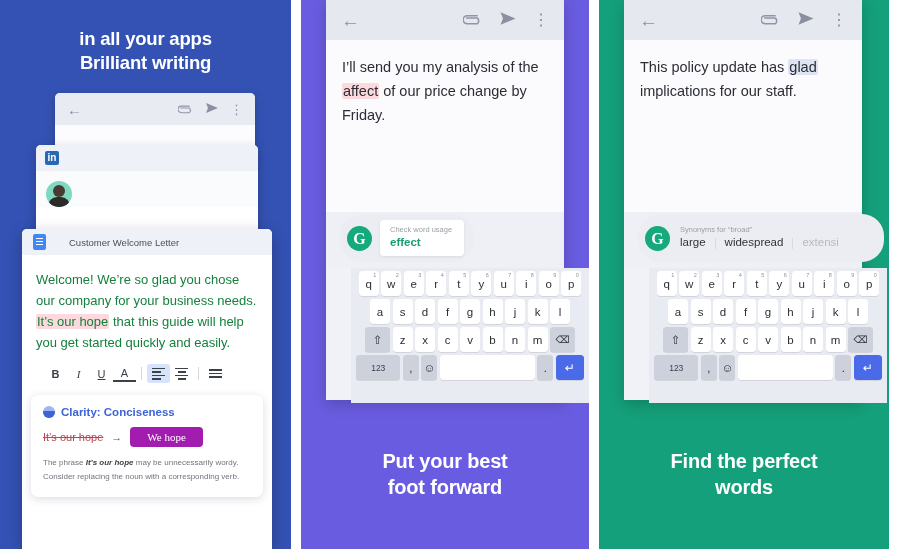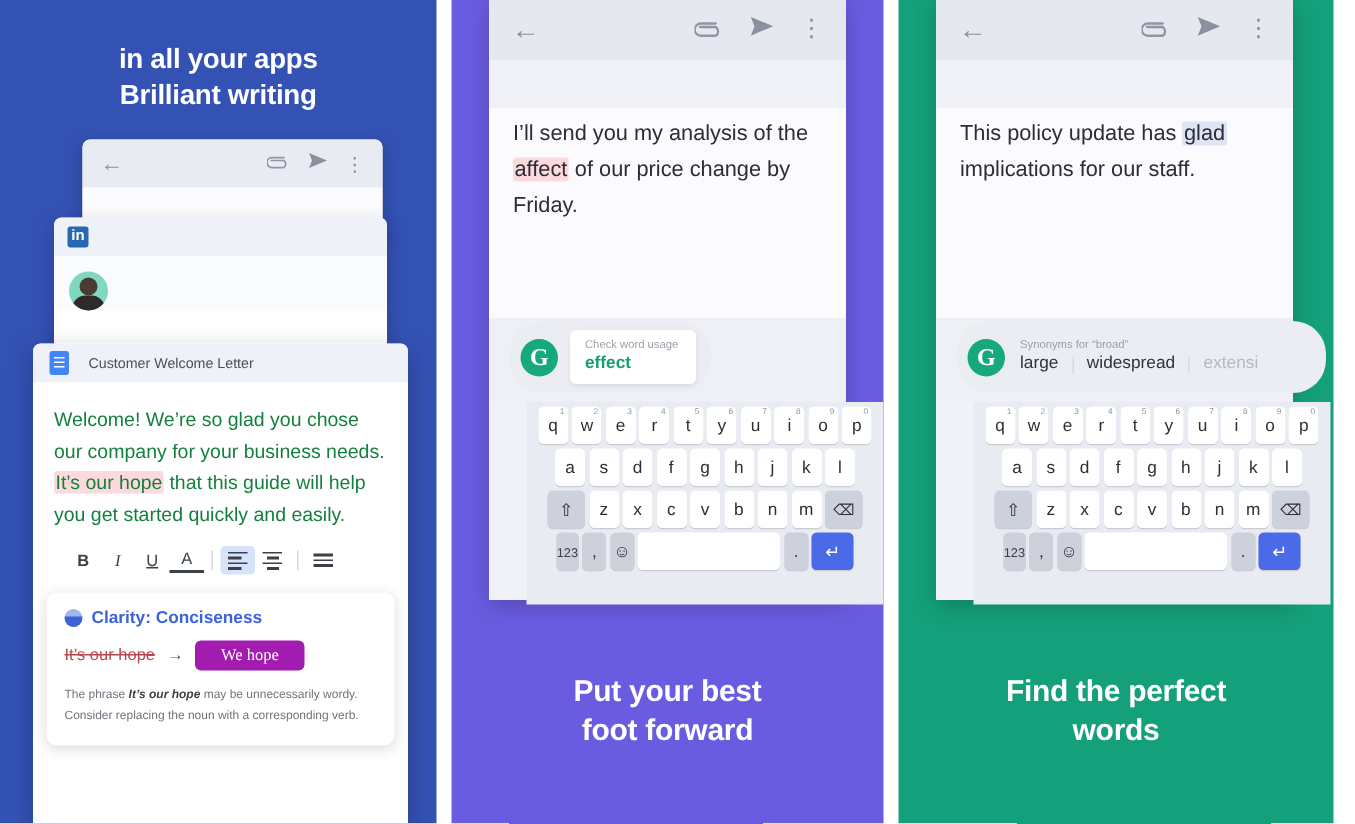--- a/index.html
+++ b/index.html
@@ -49,21 +49,21 @@
   .avatar .head{position:absolute;left:7px;top:4px;width:12px;height:12px;border-radius:50%;background:#4a3b32;}
   .avatar .body{position:absolute;left:2px;top:16px;width:22px;height:14px;border-radius:9px 9px 0 0;background:#2f2a27;}
   .li-text{font-size:10.5px;line-height:1.55;color:#33363d;}
   .hl-red{background:#fbd9dd;padding:0 1px;border-radius:2px;}
 
   
   .card-doc{
     position:absolute;left:22px;top:136px;width:250px;height:320px;background:#ffffff;
     border-radius:5px 5px 0 0;box-shadow:0 5px 16px rgba(0,0,0,.25);overflow:hidden;
   }
-  .doc-top{height:26px;background:#eef1f8;display:flex;align-items:center;gap:13px;padding:0 11px;}
+  .doc-top{height:26px;background:#eef1f8;display:flex;align-items:center;gap:23px;padding:0 11px;}
   .doc-ico{width:13px;height:16px;background:#4285f4;border-radius:2px;position:relative;flex:0 0 auto;}
   .doc-ico::after{
     content:"";position:absolute;left:3px;top:4px;width:7px;height:1.2px;
     background:#fff;box-shadow:0 3px 0 #fff,0 6px 0 #fff;
   }
   .doc-title{font-size:9.5px;color:#4a4f5a;}
   .doc-body{padding:14px 14px 0 14px;background:#fff;}
   .doc-para{font-size:13px;line-height:1.62;color:#15803d;}
   .doc-toolbar{display:flex;align-items:center;gap:0;padding:11px 4px 0 8px;}
   .tb{width:23px;height:19px;display:flex;align-items:center;justify-content:center;
@@ -85,21 +85,21 @@
   .clar-old{font-size:11px;color:#b8464f;text-decoration:line-through;}
   .clar-arrow{font-size:11px;color:#55595f;}
   .clar-new{background:#a21caf;color:#fff;font-size:11px;padding:4px 17px;border-radius:4px;font-family:Liberation Serif, serif;}
   .clar-desc{font-size:8px;line-height:1.75;color:#70747c;margin-top:9px;}
   .clar-desc b{color:#3d4047;font-style:italic;}
 
   
   .phone{position:absolute;left:25px;top:0;width:238px;height:400px;background:#f1f2f7;
          box-shadow:0 4px 14px rgba(0,0,0,.2);}
   .ph-bar{height:40px;background:#e6e8f0;display:flex;align-items:center;padding:0 15px;}
-  .ph-body{background:#fbfbfd;padding:5px 16px 0 16px;height:172px;margin-top:32px;}
+  .ph-body{background:#fbfbfd;padding:15px 16px 0 16px;height:172px;}
   .ph-text{font-size:14.5px;line-height:1.66;color:#2b2e35;}
   .hl-blue{background:#dfe4f4;padding:0 1px;border-radius:2px;}
 
   
   .gchip{
     position:absolute;left:14px;bottom:6px;display:flex;align-items:center;gap:8px;
     background:#ebedf3;border-radius:22px;padding:6px 10px 6px 7px;
   }
   .gcircle{
     width:25px;height:25px;border-radius:50%;background:#15a97b;flex:0 0 auto;
@@ -117,21 +117,21 @@
   .kb{position:absolute;left:25px;top:268px;width:238px;height:132px;background:#e9ebf2;padding-top:3px;}
   .kb-row{display:flex;justify-content:center;gap:2.5px;margin-bottom:3px;}
   .key{
     background:#ffffff;border-radius:3.5px;width:20px;height:25px;position:relative;
     display:flex;align-items:center;justify-content:center;font-size:11.5px;color:#2c2f36;
     box-shadow:0 0.8px 0 rgba(0,0,0,.13);
   }
   .key sup{position:absolute;top:1px;right:2.5px;font-size:5.5px;color:#8e929b;}
   .key.wide{width:25px;background:#cdd1dc;}
   .key.fn{background:#cdd1dc;}
-  .key.num{width:15px;font-size:8.5px;color:#3c4049;}
+  .key.num{width:44px;font-size:8.5px;color:#3c4049;}
   .key.sp{width:95px;}
   .key.sm{width:16px;}
   .key.enter{width:28px;background:#4a6ae8;color:#fff;font-size:12px;}
   .kb-row.r2{padding-left:10px;padding-right:10px;}
 
   
   .cap{
     position:absolute;left:0;right:0;bottom:48px;text-align:center;color:#fff;
     font-size:20px;font-weight:bold;line-height:1.33;letter-spacing:-0.2px;
   }

